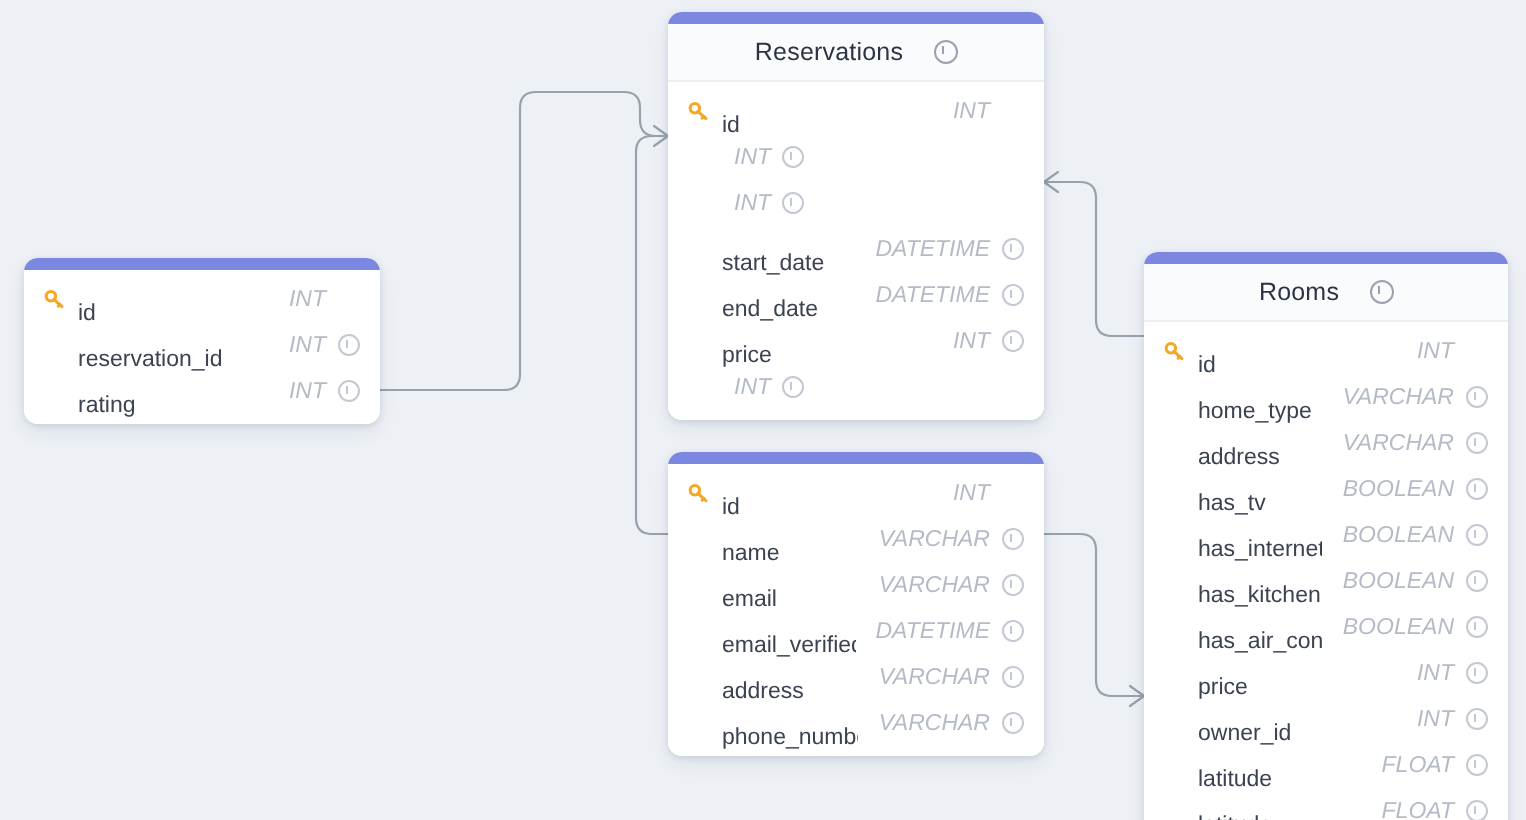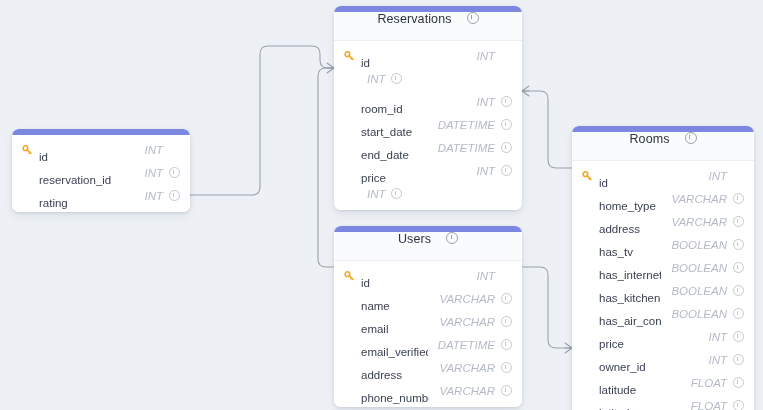--- a/index.html
+++ b/index.html
@@ -39,21 +39,21 @@
   }
   .accent-bar {
     height: 6px;
     width: 100%;
     background: #7b87e0;
     border-radius: 7px 7px 0 0;
   }
   .card-header {
     height: 28px;
     display: flex;
-    align-items: flex-start;
+    align-items: center;
     justify-content: center;
     gap: 15px;
     background: #fafbfc;
     border-bottom: 1px solid #eceef2;
   }
   .card-title {
     font-size: 12.5px;
     color: #2c3444;
     font-weight: normal;
     letter-spacing: .1px;
@@ -215,21 +215,20 @@
   </div>
           <div class="row">
     <span class="row-key"></span>
     <span class="row-type">INT</span>
     <span class="row-info">
               <span class="ico-circle"></span>
             </span>
   </div>
           <div class="row">
     <span class="row-key"></span>
-    <span class="row-name">room_id</span>
     <span class="row-type">INT</span>
     <span class="row-info">
               <span class="ico-circle"></span>
             </span>
   </div>
           <div class="row">
     <span class="row-key"></span>
     <span class="row-name">start_date</span>
     <span class="row-type">DATETIME</span>
     <span class="row-info">
@@ -256,24 +255,20 @@
     <span class="row-key"></span>
     <span class="row-type">INT</span>
     <span class="row-info">
               <span class="ico-circle"></span>
             </span>
   </div>
         </div>
   </div>
       <div class="table-card" style="left: 334px; top: 226px; width: 188px;">
     <div class="accent-bar" style="background: rgb(123, 135, 224);"></div>
-    <div class="card-header">
-      <span class="card-title">Users</span>
-      <span class="ico-circle hdr"></span>
-    </div>
     <div class="rows">
           <div class="row">
     <span class="row-key">
               <span class="key-icon">
                 <svg width="11" height="11" viewBox="0 0 16 16">
                   <circle cx="5" cy="6" r="3.4" fill="none" stroke="#f5a623" stroke-width="2.2"></circle>
                   <path d="M7.2 8.2 L13 13.6" stroke="#f5a623" stroke-width="2.2" stroke-linecap="round"></path>
                   <path d="M10.3 13.2 L11.6 11.9" stroke="#f5a623" stroke-width="2.2" stroke-linecap="round"></path>
                 </svg>
               </span>

